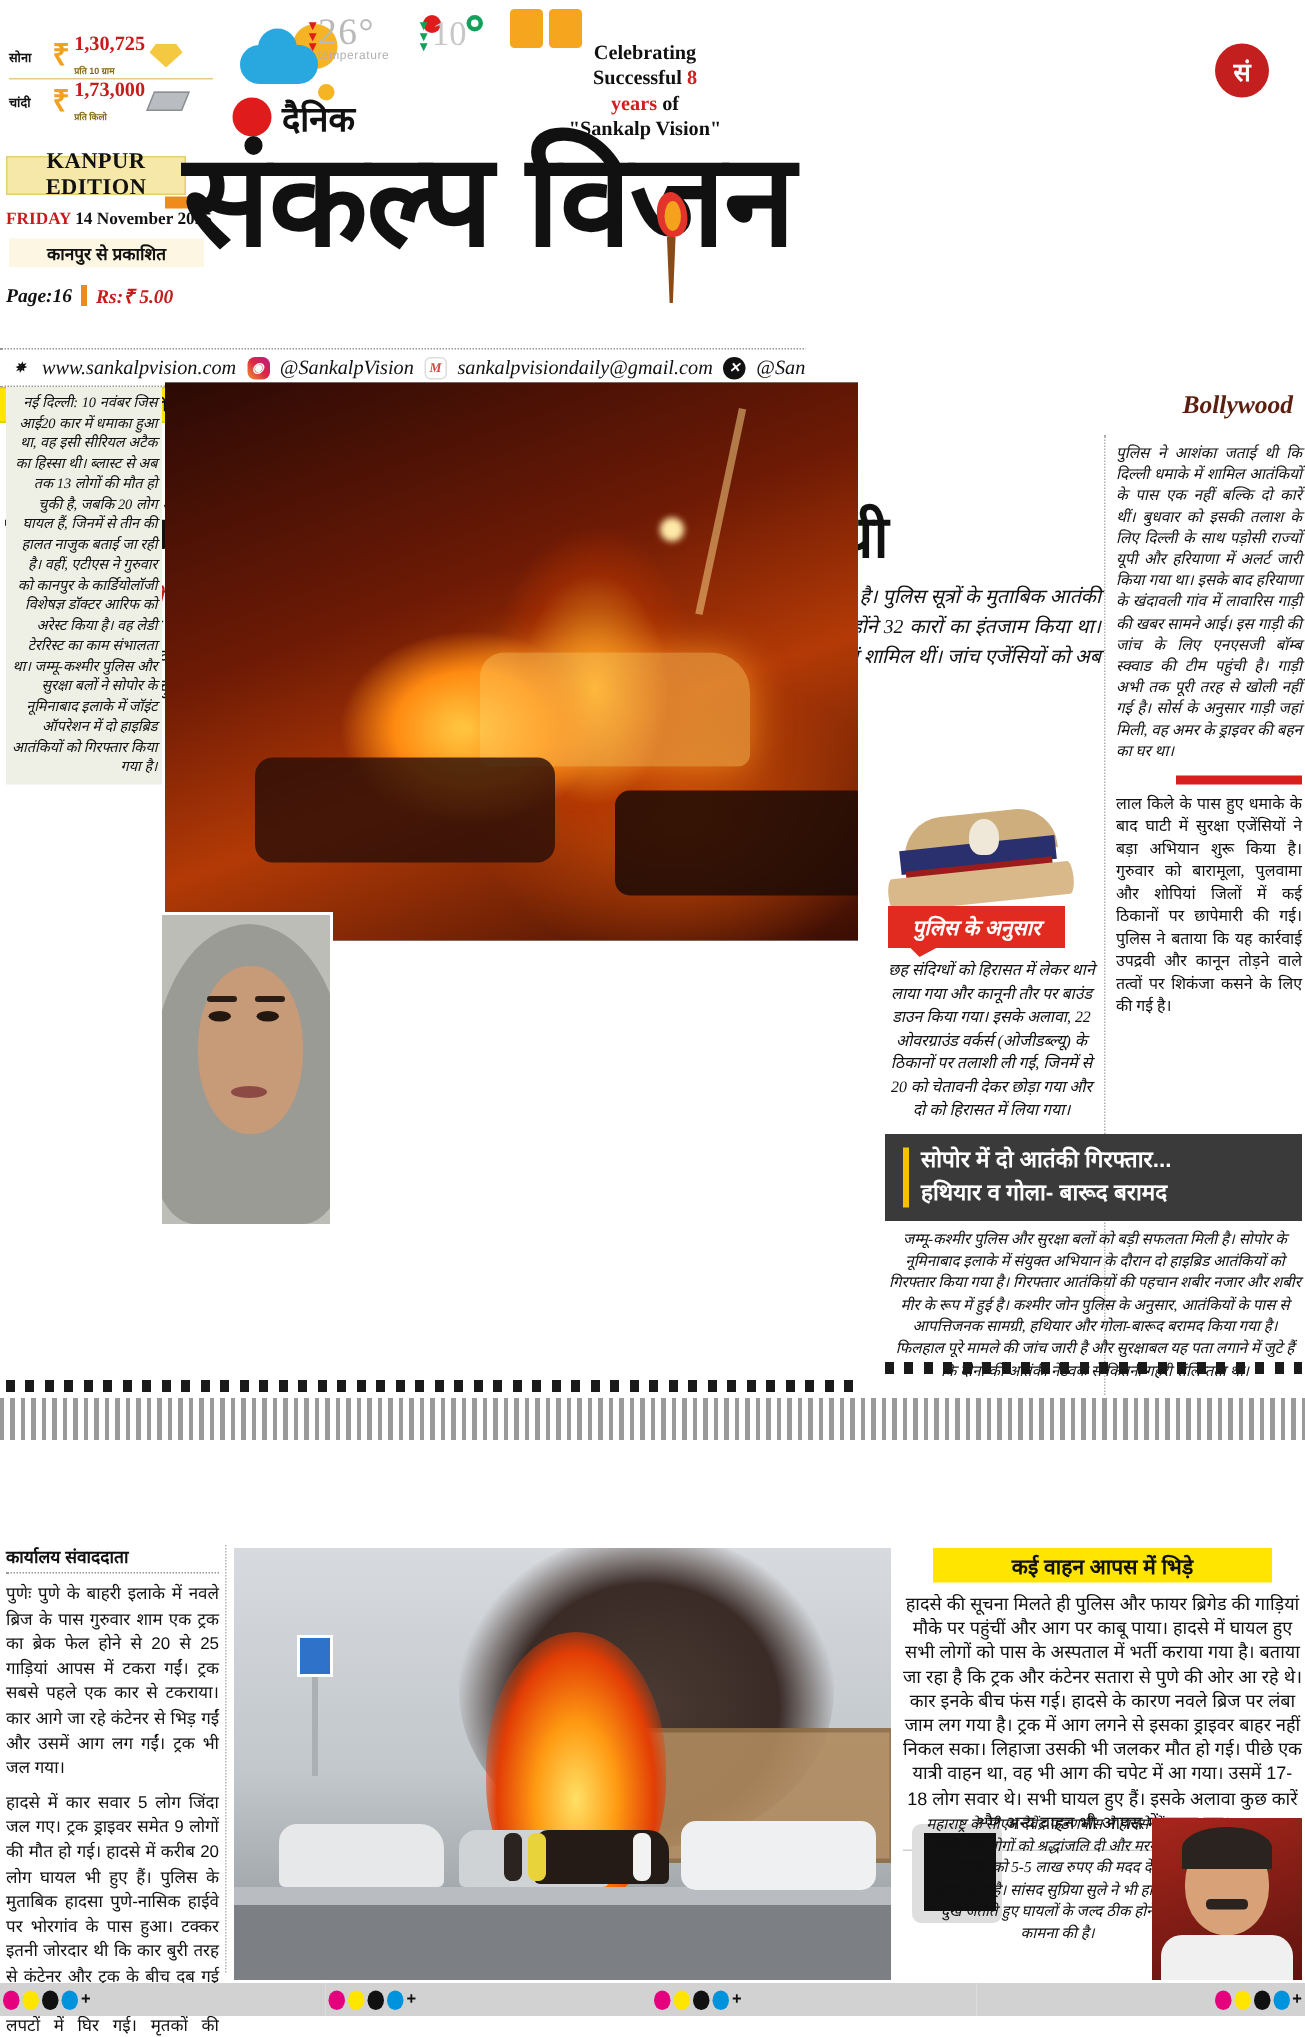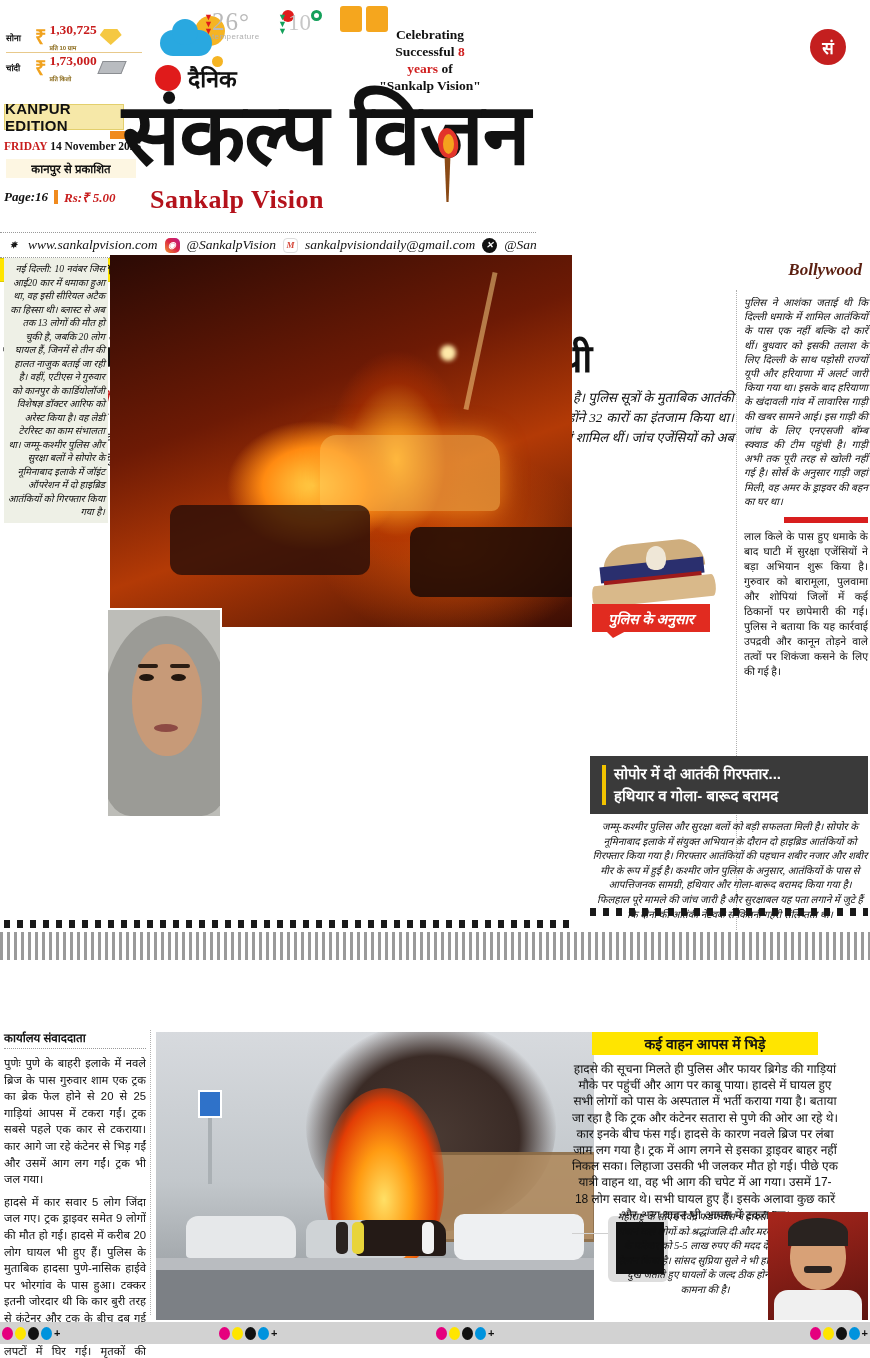--- a/index.html
+++ b/index.html
@@ -21,22 +21,22 @@
   .rate-label { font-size:8.5px; font-weight:bold; color:#111; width:26px; }
   .rupee { font-size:20px; font-weight:bold; color:#f0a21e; line-height:1; }
   .rate-val { line-height:1.0; }
   .rate-num { font-size:13.5px; font-weight:bold; color:#c81c1c; font-family:"Liberation Serif",serif; }
   .rate-sub { font-size:6px; color:#8a6a1a; font-weight:bold; }
   .gem { width:22px;height:16px;background:#f5c842; clip-path:polygon(20% 0,80% 0,100% 38%,50% 100%,0 38%); }
   .bar { width:24px;height:13px;background:#b9bcc0; transform: skewX(-22deg); border:1px solid #8b8e92; }
 
   .edition-badge { position:absolute; left:4px; top:104px; width:120px; height:26px;
       background:#f6e8a8; border:1px solid #e3cf6d;
-      font-family:Liberation Sans, sans-serif; font-weight:bold; font-size:15px;
-      color:#111; display:flex; align-items:center; justify-content:center; letter-spacing:.3px;}
+      font-family:Liberation Serif, serif; font-weight:bold; font-size:15px;
+      color:#111; display:flex; align-items:center; justify-content:center; letter-spacing:.3px;text-align:center;}
   .orange-tick { position:absolute; left:110px; top:131px; width:16px;height:8px;background:#f08a1d;}
   .datum { position:absolute; left:4px; top:140px; width:140px; font-family:"Liberation Serif",serif;
       font-weight:bold; font-size:11.5px; color:#111; }
   .datum .friday { color:#c81c1c; }
   .pubby { position:absolute; left:6px; top:159px; width:130px; background:#fdf6e2;
       font-size:11.5px; font-weight:bold; color:#111; text-align:center; padding:2px 0;}
   .pagerate { position:absolute; left:4px; top:188px; width:140px; font-family:"Liberation Serif",serif;
       font-style:italic; font-weight:bold; font-size:13px; color:#111; display:flex; gap:6px; align-items:center;}
   .pagerate .sep { width:4px;height:14px;background:#f08a1d; display:inline-block;}
   .pagerate .rs { color:#c81c1c;font-family:Liberation Serif, serif; }
@@ -230,21 +230,21 @@
   .road{ position:absolute; left:0; bottom:0; width:100%; height:60px; background:#7c8085;}
   .guard{ position:absolute; left:0; bottom:50px; width:100%; height:12px; background:#b9bcc0;}
   .car1{ position:absolute; left:30px; bottom:62px; width:110px; height:42px; background:#e6e8ea; border-radius:12px 16px 4px 4px;}
   .car2{ position:absolute; left:150px; bottom:62px; width:100px; height:38px; background:#cfd3d6; border-radius:12px 16px 4px 4px;}
   .car3{ position:absolute; left:200px; bottom:64px; width:90px; height:36px; background:#241a16; border-radius:10px 14px 4px 4px;}
   .pickup{ position:absolute; right:10px; bottom:60px; width:130px; height:46px; background:#eef0f2; border-radius:10px;}
   .person{ position:absolute; bottom:66px; width:12px;height:32px;border-radius:5px;}
   .signboard{ position:absolute; left:42px; top:58px; width:24px;height:28px;background:#2f72c9;border:2px solid #fff;}
   .signpole{ position:absolute; left:52px; top:86px; width:4px;height:66px;background:#aab0b4;}
 
-  .sec-right{ position:absolute; left:572px; top:1032px; width:266px; }
+  .sec-right{ position:absolute; left:602px; top:1032px; width:266px; }
   .ylabel{ background:#ffe500; font-size:14px; font-weight:bold; color:#111; text-align:center;
       padding:2px 0; width:226px; margin:0 auto; }
   .sec-right p{ font-size:12px; line-height:16.2px; color:#111; text-align:center; margin-top:6px; }
   .hr-thin{ border-top:1px solid #cfcfcf; margin:10px 0 8px 0; }
 
   .cm-block{ position:absolute; left:602px; top:1210px; width:266px; height:112px; }
   .quote-card{ position:absolute; left:6px; top:6px; width:60px; height:66px; background:#dedede; border-radius:6px;}
   .quote-card:after{ content:""; position:absolute; left:8px; top:6px; width:48px;height:52px; background:#111;}
   .cm-text{ position:absolute; left:72px; top:0; width:110px; font-family:"Liberation Serif",serif;
       font-style:italic; font-size:10.1px; line-height:14.6px; color:#111; text-align:center;}
@@ -339,21 +339,20 @@
       <span class="reddot"></span>
       <span class="txt">दैनिक</span>
     </div>
 
     <div class="bigtitle">संकल्प विजन</div>
     <div class="torch">
       <div class="flame"></div>
       <div class="flame2"></div>
       <div class="stick"></div>
     </div>
-    <div class="sankalpvision">Sankalp Vision</div>
     <div class="tagline">
       <span class="chev">»</span><span>खबरों का सच</span>
     </div>
     <div class="chevs">»»»</div>
 
     <div class="sv-logo">
       <div class="ribbon"></div>
       <div class="ring"></div>
       <div class="inner">सं</div>
     </div>
@@ -426,20 +425,21 @@
   </div>
 
   <div class="cap-hat">
     <div class="crown2"></div>
     <div class="band"></div>
     <div class="red"></div>
     <div class="brim"></div>
     <div class="badge"></div>
   </div>
   <div class="police-bubble">पुलिस के अनुसार</div>
+  <div class="police-text">छह संदिग्धों को हिरासत में लेकर थाने लाया गया और कानूनी तौर पर बाउंड डाउन किया गया। इसके अलावा, 22 ओवरग्राउंड वर्कर्स (ओजीडब्ल्यू) के ठिकानों पर तलाशी ली गई, जिनमें से 20 को चेतावनी देकर छोड़ा गया और दो को हिरासत में लिया गया।</div>
 
   <div class="rail">
     <div class="rail-body">पुलिस ने आशंका जताई थी कि दिल्ली धमाके में शामिल आतंकियों के पास एक नहीं बल्कि दो कारें थीं। बुधवार को इसकी तलाश के लिए दिल्ली के साथ पड़ोसी राज्यों यूपी और हरियाणा में अलर्ट जारी किया गया था। इसके बाद हरियाणा के खंदावली गांव में लावारिस गाड़ी की खबर सामने आई। इस गाड़ी की जांच के लिए एनएसजी बॉम्ब स्क्वाड की टीम पहुंची है। गाड़ी अभी तक पूरी तरह से खोली नहीं गई है। सोर्स के अनुसार गाड़ी जहां मिली, वह अमर के ड्राइवर की बहन का घर था।</div>
     <div class="red-div"></div>
     <div class="rail-body up">लाल किले के पास हुए धमाके के बाद घाटी में सुरक्षा एजेंसियों ने बड़ा अभियान शुरू किया है। गुरुवार को बारामूला, पुलवामा और शोपियां जिलों में कई ठिकानों पर छापेमारी की गई। पुलिस ने बताया कि यह कार्रवाई उपद्रवी और कानून तोड़ने वाले तत्वों पर शिकंजा कसने के लिए की गई है।</div>
   </div>
 
   <div class="sopor-box">
     <div class="ybar"></div>
     <div class="t">

